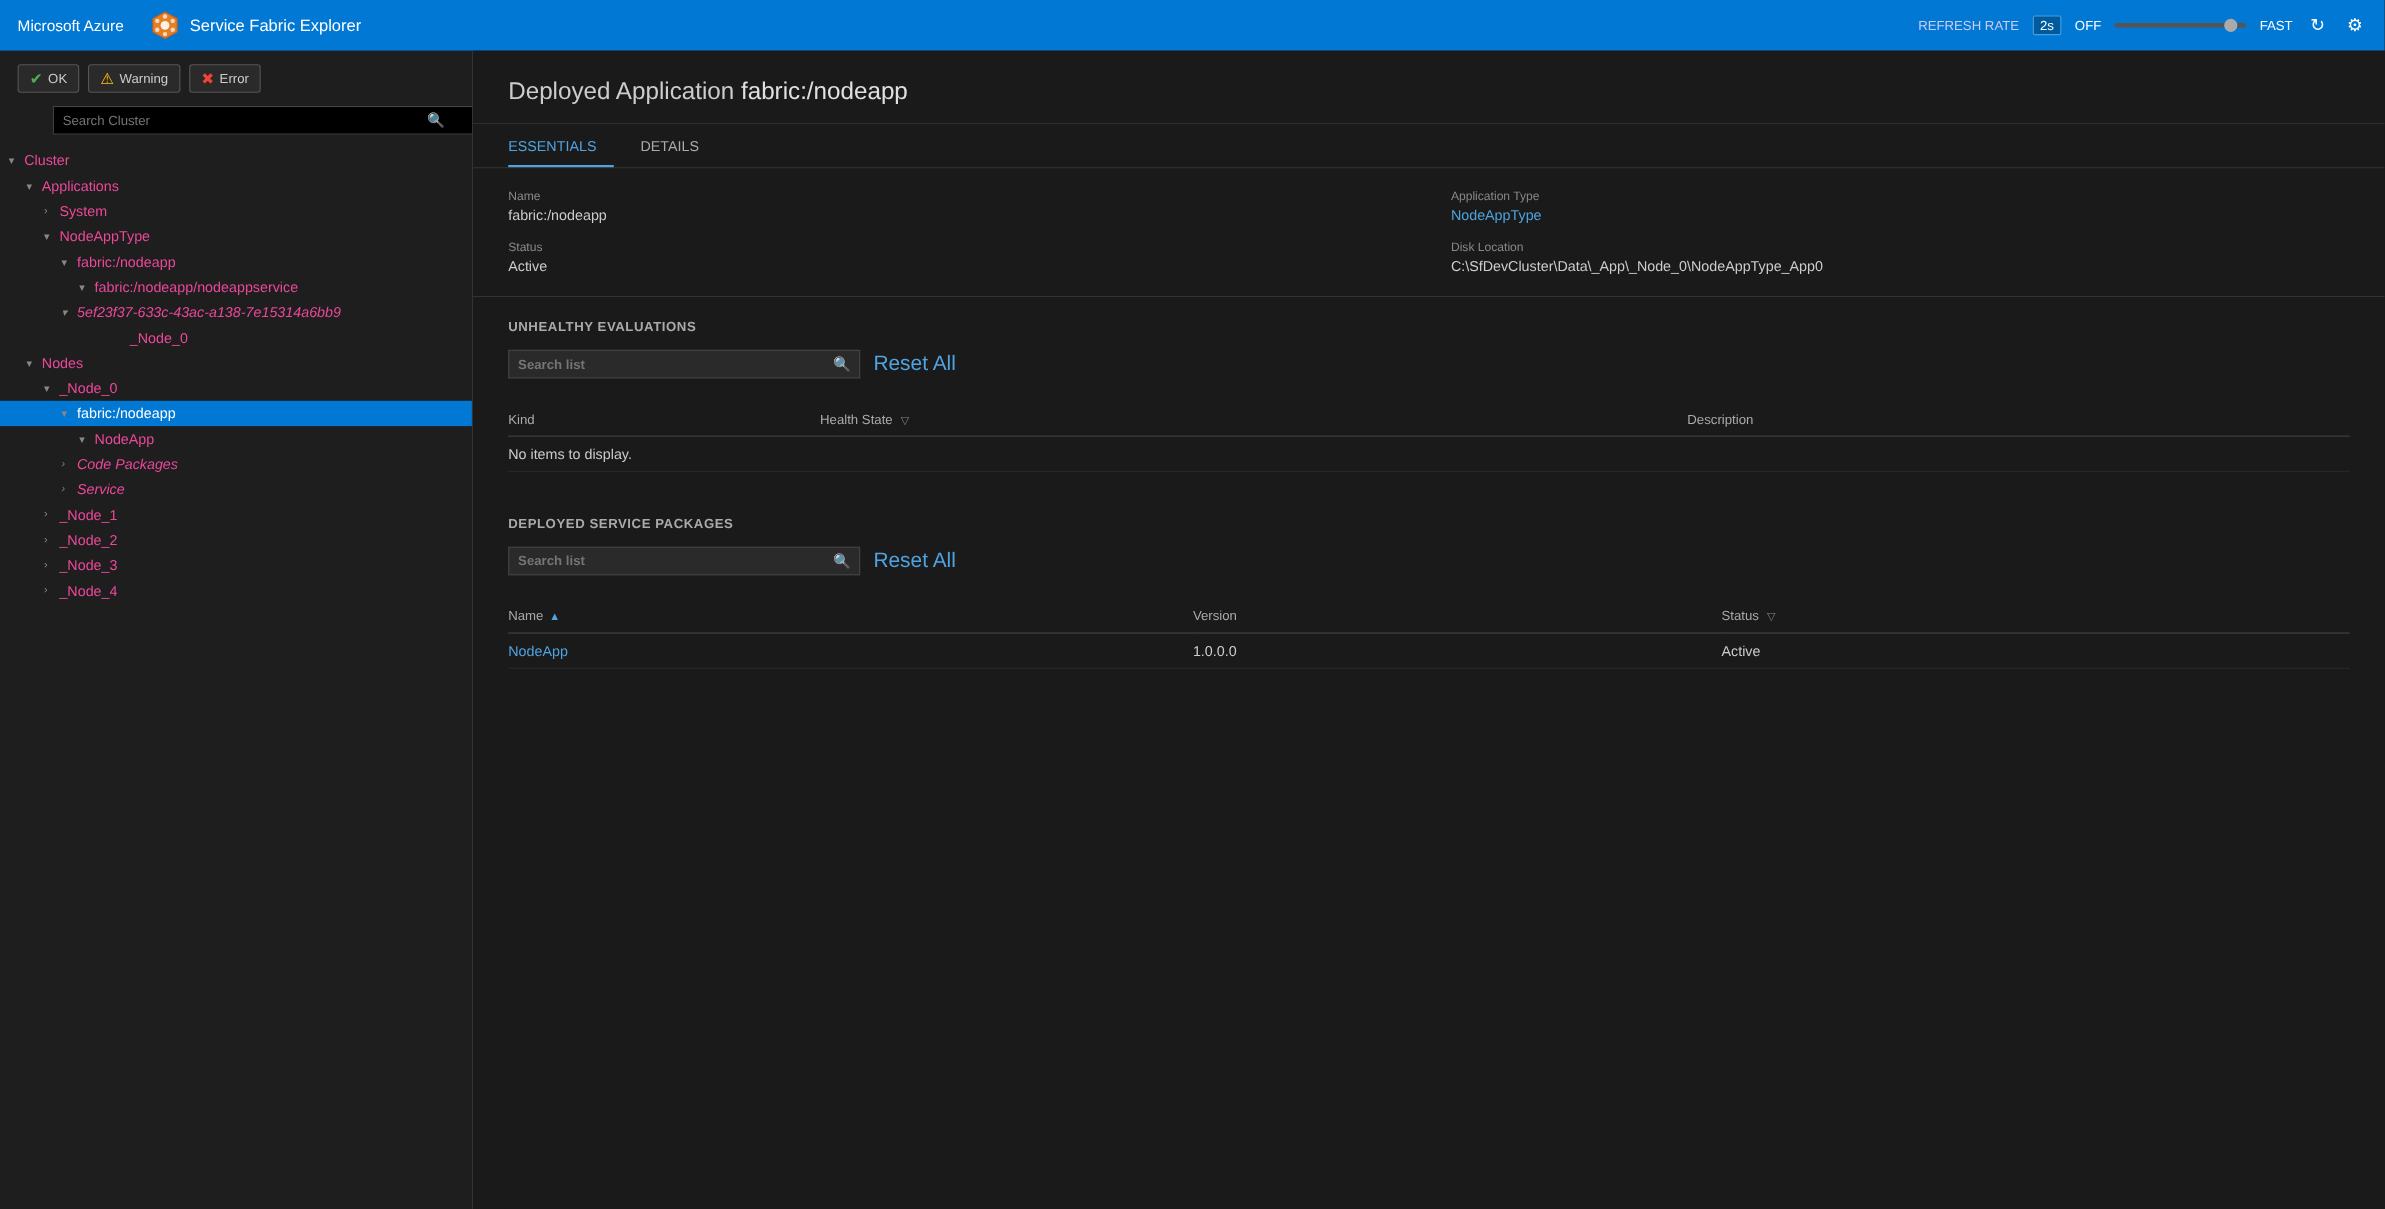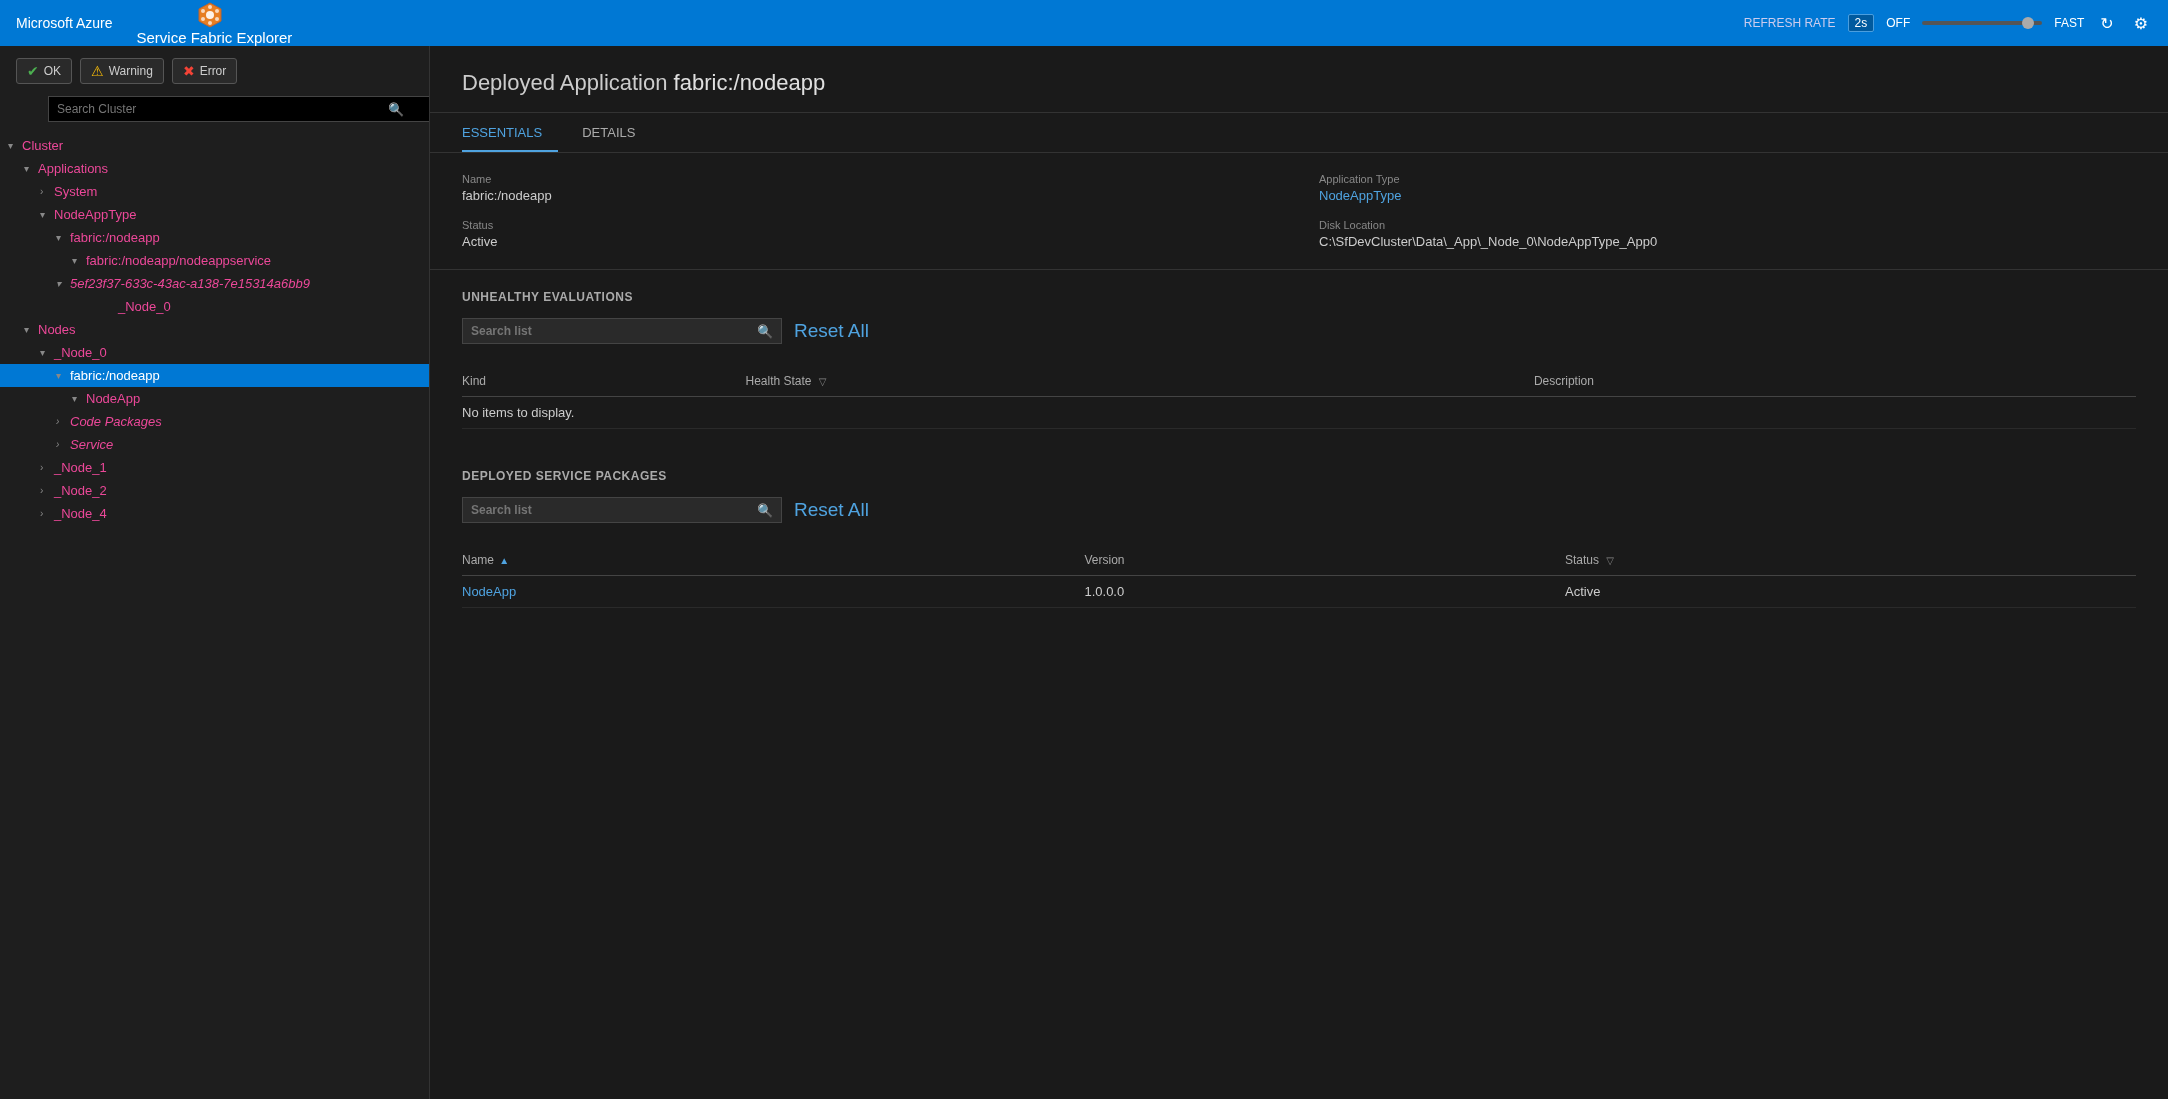--- a/index.html
+++ b/index.html
@@ -20,21 +20,20 @@
       font-weight: 400;
       margin-right: 24px;
       white-space: nowrap;
     }
     .topbar-title {
       display: flex;
       align-items: center;
       color: white;
       font-size: 15px;
       font-weight: 300;
-      flex-direction: column;
     }
     .topbar-title .fabric-icon {
       width: 28px;
       height: 28px;
       margin-right: 8px;
     }
     .topbar-right {
       margin-left: auto;
       display: flex;
       align-items: center;
@@ -447,20 +446,24 @@
       <div class="tree-item indent-2">
         <span class="arrow collapsed"></span>
         <span>_Node_1</span>
       </div>
 
       <div class="tree-item indent-2">
         <span class="arrow collapsed"></span>
         <span>_Node_2</span>
       </div>
 
+      <div class="tree-item indent-2">
+        <span class="arrow collapsed"></span>
+        <span>_Node_3</span>
+      </div>
 
       <div class="tree-item indent-2">
         <span class="arrow collapsed"></span>
         <span>_Node_4</span>
       </div>
     </div>
   </div>
 
   <div class="content">
 

